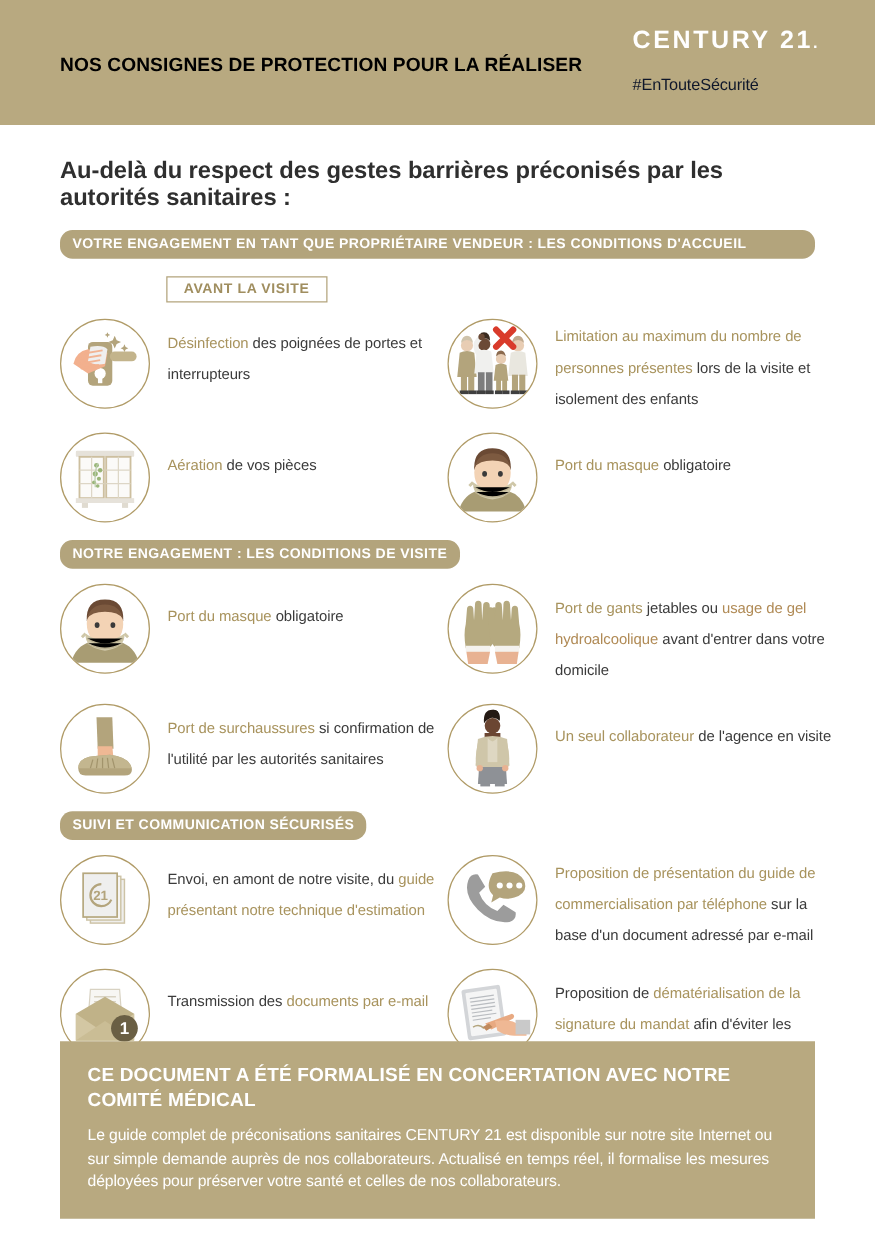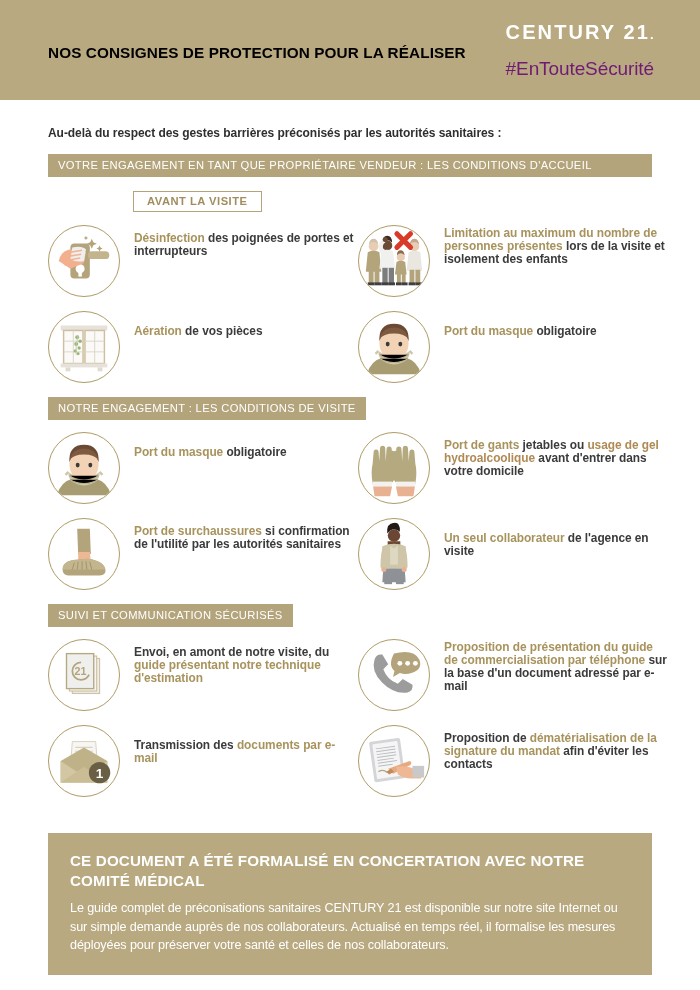--- a/index.html
+++ b/index.html
@@ -29,37 +29,37 @@
   }
   .header-right{
     flex:0 0 auto;text-align:left;padding-left:20px;
   }
   .brand{
     font-size:20px;font-weight:bold;color:#ffffff;
     letter-spacing:2.1px;line-height:22px;white-space:nowrap;
   }
   .brand .dot{font-size:13px;letter-spacing:0;}
   .hashtag{
-    font-size:19px;color:#701a75;line-height:22px;
+    font-size:13px;color:#0f172a;line-height:22px;
     letter-spacing:-.1px;margin-top:12px;white-space:nowrap;
   }
 
   
   .intro{
     margin:26px 48px 0 48px;
-    font-size:12px;font-weight:bold;color:#2f2f2f;
+    font-size:19px;font-weight:bold;color:#2f2f2f;
     letter-spacing:-.05px;
   }
 
   
   .bar{
     background:#b3a47c;color:#ffffff;
-    font-size:11.2px;font-weight:normal;letter-spacing:.35px;
+    font-size:11.2px;font-weight:bold;letter-spacing:.35px;
     padding:5px 10px 6px 10px;box-sizing:border-box;
-    display:inline-block;white-space:nowrap;
+    display:inline-block;white-space:nowrap;border-radius:10px;
   }
   .bar-wrap{margin:14px 0 0 48px;}
   .bar-full{display:block;width:604px;}
 
   
   .sublabels{
     position:relative;margin:14px 0 0 48px;width:604px;height:22px;
   }
   .sublabel{
     position:absolute;top:0;
@@ -79,23 +79,22 @@
   .item{display:flex;align-items:flex-start;}
   .icon-wrap{
     flex:0 0 auto;width:72px;height:72px;
     border:1.4px solid #b09b67;border-radius:50%;
     box-sizing:border-box;overflow:hidden;position:relative;
     background:#ffffff;
   }
   .icon-wrap svg{display:block;width:100%;height:100%;}
   .item-text{
     flex:1 1 auto;padding-left:14px;padding-top:14px;
-    font-size:11.9px;line-height:13px;color:#3b3b3b;
+    font-size:11.9px;line-height:25px;color:#3b3b3b;
     letter-spacing:-.05px;
-    font-weight:bold;
   }
   .item-text.tall{padding-top:7px;}
   .item-text.taller{padding-top:2px;}
   .hl{color:#a8935d;}
   .hl2{color:#b08a55;}
 
   
   .footer{
     position:absolute;left:48px;top:833px;width:604px;
     background:#b8a980;color:#ffffff;

